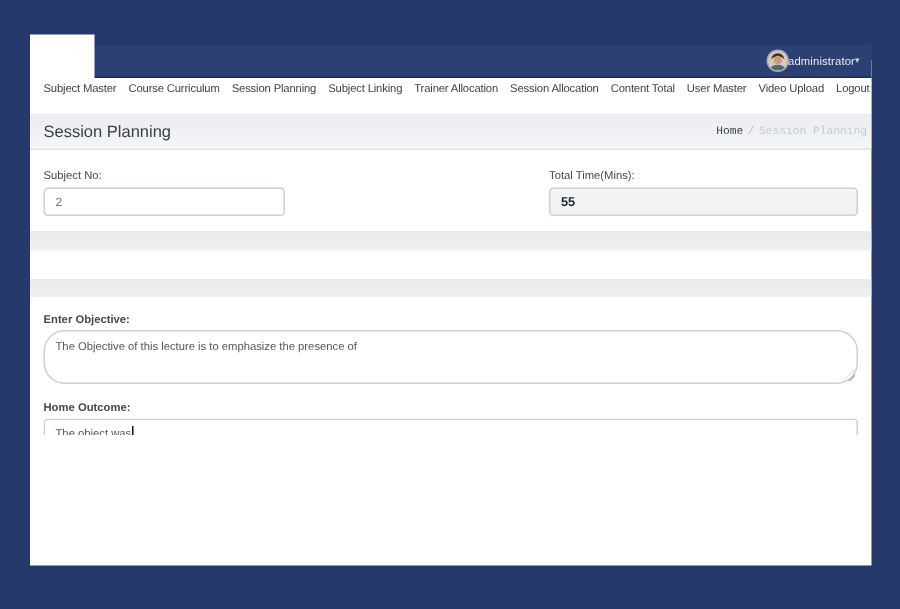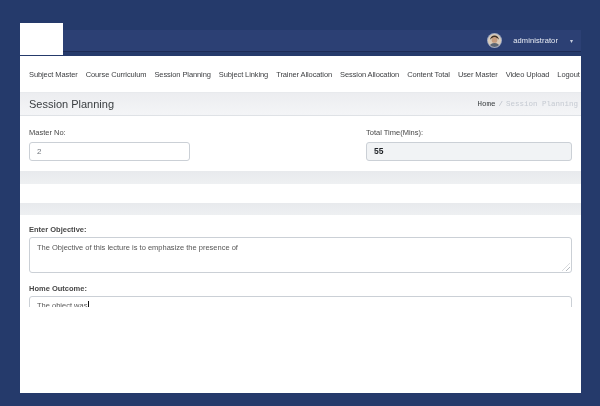--- a/index.html
+++ b/index.html
@@ -8,38 +8,38 @@
 
   .stage { position: absolute; inset: 0; }
 
   
   .topbar {
     position: absolute; left: 20px; top: 30px; width: 561px; height: 22px;
     background: #2c4074; border-bottom: 1px solid #1d2c56;
     display: flex; align-items: center; justify-content: flex-end;
     padding-right: 8px; z-index: 1;
   }
-  .user-menu { display: flex; align-items: center; gap: 12px; cursor: pointer; }
+  .user-menu { display: flex; align-items: center; gap: 0; cursor: pointer; }
   .avatar {
     width: 13px; height: 13px; border-radius: 50%; overflow: hidden;
     box-shadow: 0 0 0 1px rgba(255,255,255,.55); background: #d8cab8; flex: 0 0 auto;
   }
   .avatar svg { display: block; width: 100%; height: 100%; }
   .user-name { font-size: 7.5px; color: #e9ecf4; letter-spacing: .1px; }
   .user-caret { font-size: 6px; color: #c7cede; line-height: 1; }
 
   
   .logo-box {
     position: absolute; left: 20px; top: 23px; width: 43px; height: 32px;
     background: #ffffff; z-index: 2;
   }
 
   
   .card {
-    position: absolute; left: 20px; top: 56px; width: 561px; height: 337px;
+    position: absolute; left: 20px; top: 40px; width: 561px; height: 337px;
     background: #ffffff; overflow: hidden;
   }
 
   .menu {
     height: 36px; display: flex; align-items: center; gap: 8px;
     padding: 0 9px; background: #fff; white-space: nowrap;
   }
   .menu a {
     font-size: 7.5px; color: #3f4144; text-decoration: none; letter-spacing: -.1px;
     cursor: pointer;
@@ -74,21 +74,21 @@
   .strip-1 { margin-top: 10px; }
   .strip-2 { margin-top: 19px; height: 12px; }
 
   .section { margin-top: 10px; }
   .section-2 { margin-top: 11px; }
   .section label { display: block; font-size: 7.5px; color: #474747; font-weight: bold; }
 
   .ta-wrap { position: relative; margin-top: 3px; }
   textarea.objective {
     display: block; width: 100%; height: 36px; resize: none; overflow: hidden;
-    border: 1px solid #cbd0d6; border-radius: 3px; padding: 5px 7px;
+    border: 1px solid #cbd0d6; border-radius: 14px; padding: 5px 7px;
     font-size: 7.5px; line-height: 1.35; color: #565656; outline: none;
     font-family: "Liberation Sans", sans-serif; background: #fff;
   }
   .resize-grip {
     position: absolute; right: 2px; bottom: 2px; width: 8px; height: 8px;
     background: repeating-linear-gradient(135deg, transparent 0 2px, #b5bac0 2px 3px);
     clip-path: polygon(100% 0, 100% 100%, 0 100%);
     pointer-events: none;
   }
 
@@ -145,21 +145,21 @@
       <span class="breadcrumb">
         <a class="crumb-home">Home</a>
         <span class="crumb-sep">/</span>
         <span class="crumb-current">Session Planning</span>
       </span>
     </div>
 
     <div class="pad">
       <div class="form-row">
         <div class="field field-2">
-          <label>Master No:</label>
+          <label>Subject No:</label>
           <input type="text" value="2" style="">
         </div>
         <div class="field field-3">
           <label>Total Time(Mins):</label>
           <input type="text" class="readonly" readonly="" value="55" style="">
         </div>
       </div>
     </div>
 
     <div class="strip strip-1"></div>

